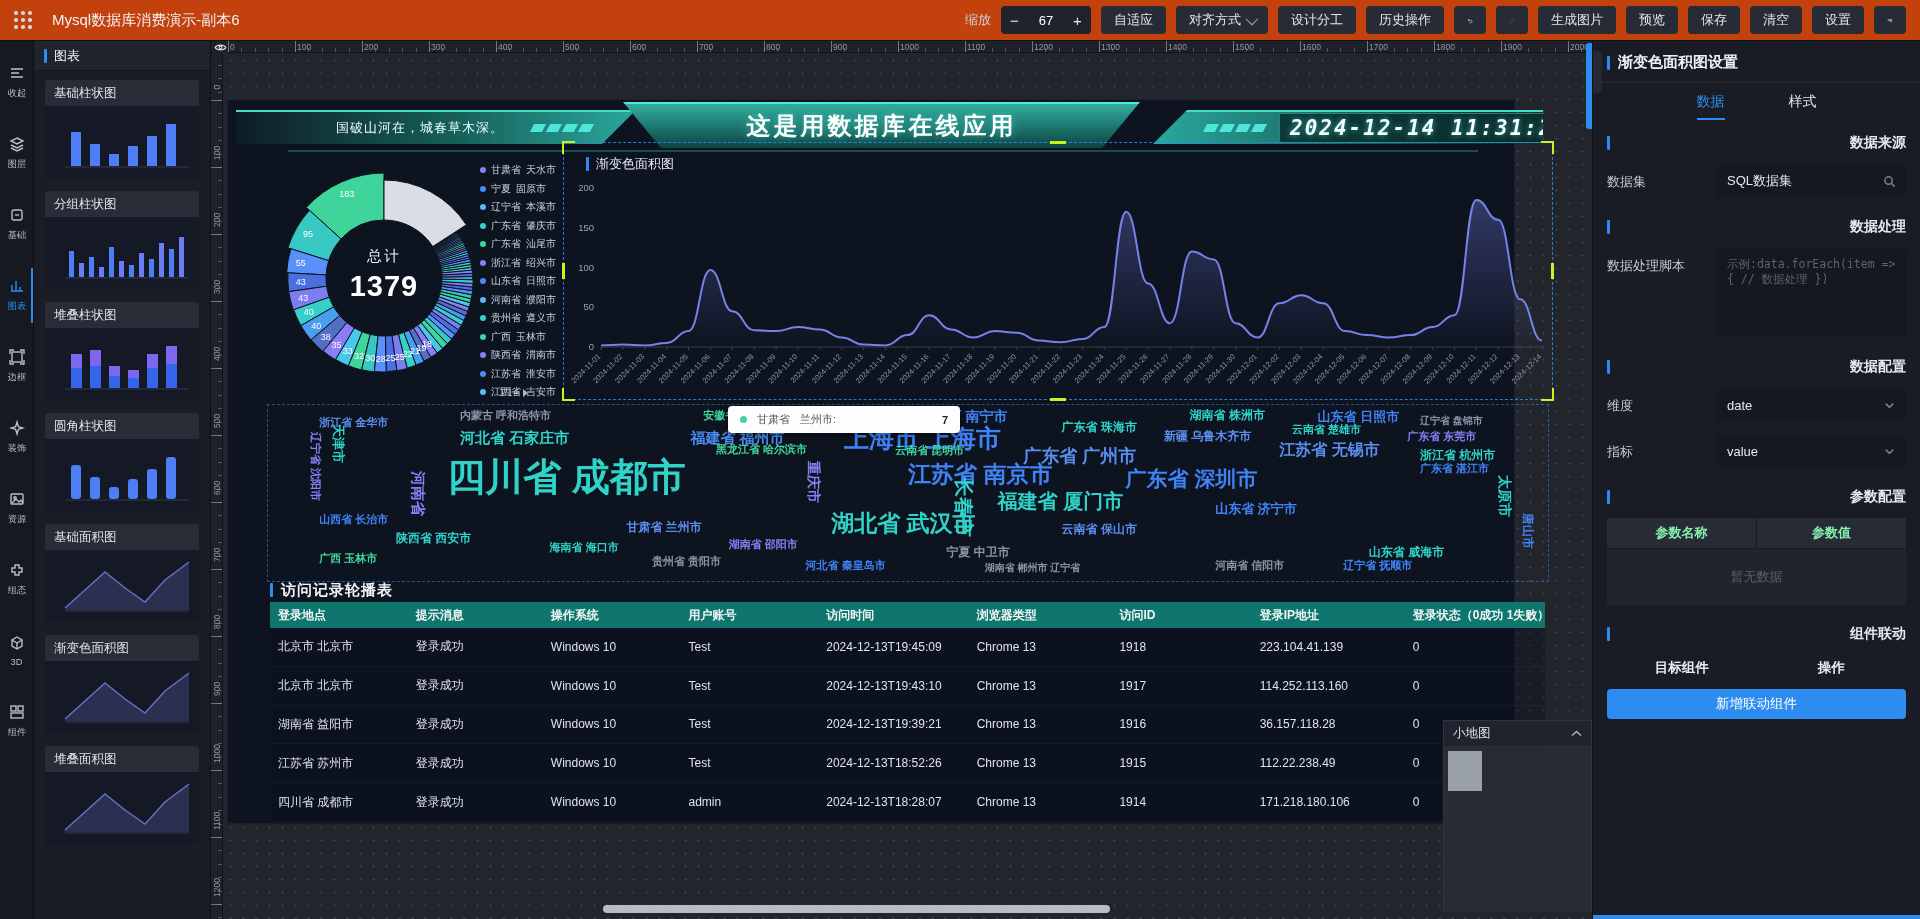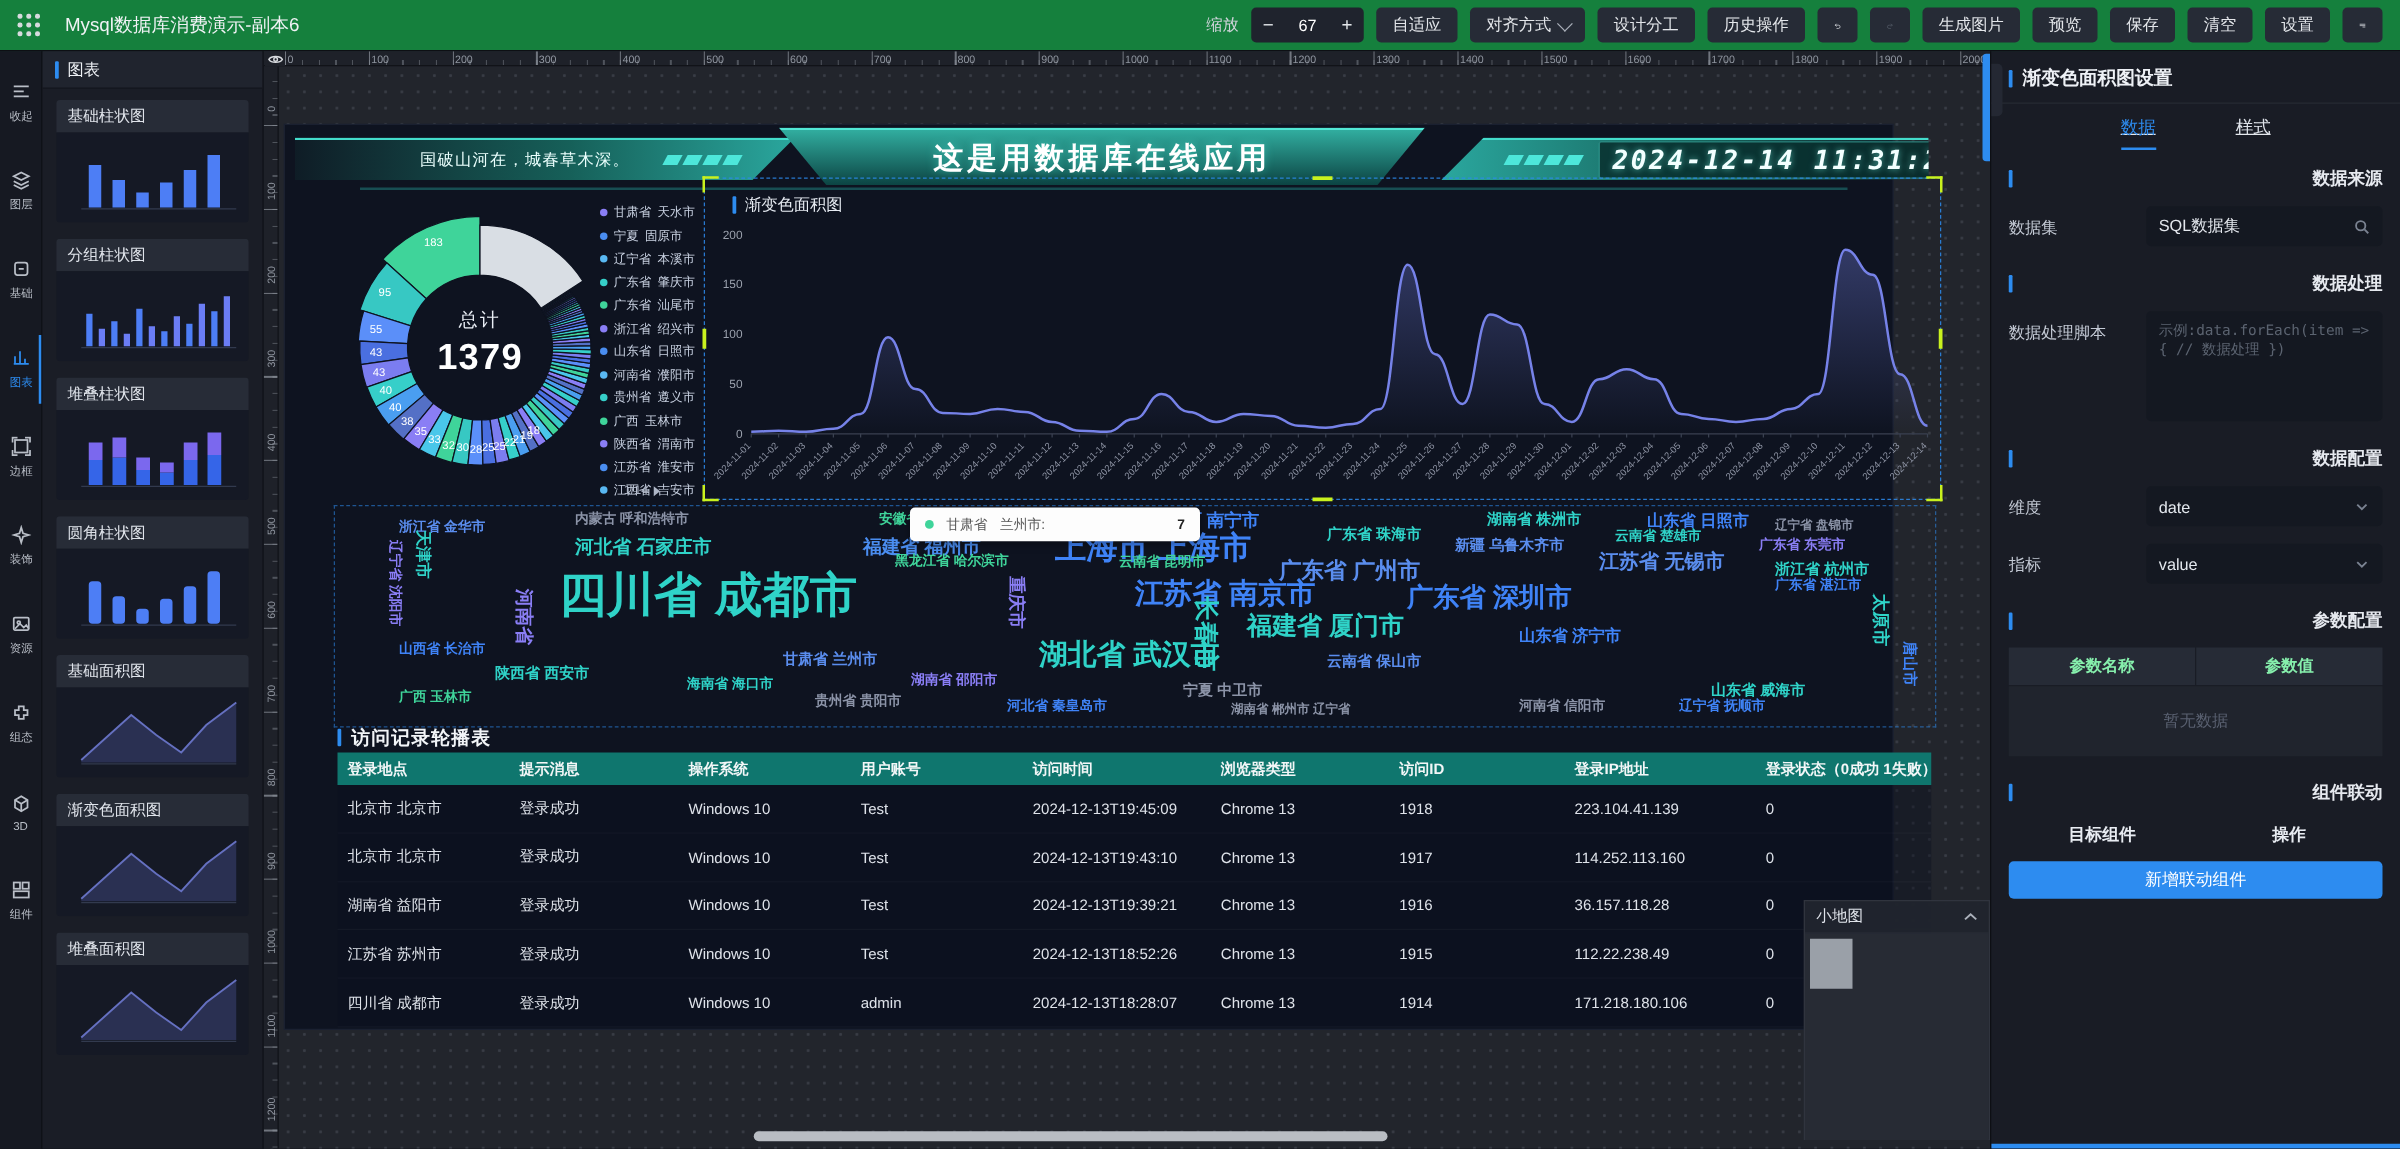--- a/index.html
+++ b/index.html
@@ -1,19 +1,19 @@
 <!DOCTYPE html>
 <html><head>
 <meta charset="utf-8">
 <style>
   * { margin:0; padding:0; box-sizing:border-box; }
   html,body { width:1920px; height:919px; overflow:hidden; background:#14161d;
     font-family:"Liberation Sans","DejaVu Sans",sans-serif; color:#e6e9ee; }
   
-  .topbar { height:41px; background:#15803d; border-bottom:1px solid #0d0f14;
+  .topbar { height:41px; background:#c2410c; border-bottom:1px solid #0d0f14;
     display:flex; align-items:center; padding:0 14px; gap:10px; }
   .apps-grid { width:18px; height:18px; display:grid; grid-template-columns:repeat(3,1fr); gap:3px; margin-right:10px; }
   .apps-grid i { width:3.5px; height:3.5px; border-radius:50%; background:#d7dade; }
   .doc-title { font-size:15px; color:#f0f2f5; margin-right:auto; white-space:nowrap; }
   .tb-label { font-size:13px; color:#cfd3da; }
   .stepper { display:flex; align-items:center; background:#1f232d; border-radius:4px; height:28px; overflow:hidden; }
   .stepper .st-btn { width:27px; height:100%; display:flex; align-items:center; justify-content:center;
     color:#e3e6ea; font-size:15px; cursor:pointer; }
   .stepper .st-val { width:36px; text-align:center; font-size:13px; color:#fff; }
   .tb-btn { height:28px; background:#262b36; border-radius:4px; padding:0 13px; display:flex; align-items:center;
@@ -154,21 +154,21 @@
   .mm-thumb { position:absolute; left:4px; top:4px; width:34px; height:40px; background:#9aa0a8; cursor:grab; }
   .hscroll { position:absolute; left:392px; top:864px; width:507px; height:8px; border-radius:4px;
     background:#b9bdc3; z-index:40; cursor:grab; }
   .panel-tab { position:absolute; right:0; top:2px; width:6px; height:86px; background:#2d8cf0;
     border-radius:3px 0 0 3px; z-index:41; cursor:pointer; }
   
   .inspector { width:328px; background:#191c25; border-left:1px solid #0d0f14; position:relative; font-size:13px;
     overflow:hidden; }
   .insp-title { display:flex; align-items:center; gap:8px; padding:12px 14px 10px; border-bottom:1px solid #262a33; }
   .insp-title span { font-size:15px; font-weight:bold; color:#eef1f6; }
-  .tabs { display:flex; justify-content:center; gap:64px; padding:10px 0 0;text-decoration:underline; }
+  .tabs { display:flex; justify-content:center; gap:64px; padding:10px 0 0; }
   .tab { font-size:14px; color:#dfe3ea; padding-bottom:7px; cursor:pointer; }
   .tab.active { color:#2d8cf0; border-bottom:2px solid #2d8cf0; }
   .sec { display:flex; align-items:center; gap:8px; padding:14px 14px 6px;justify-content:space-between; }
   .sec span { font-size:14px; font-weight:bold; color:#e6e9ef; }
   .insp-row { display:flex; align-items:flex-start; padding:7px 14px; gap:8px; }
   .insp-row .lbl { width:102px; flex:none; color:#c3c9d4; padding-top:8px; }
   .ctrl { flex:1; height:32px; background:#141821; border-radius:4px; display:flex; align-items:center;
     padding:0 10px; color:#e4e8ee; cursor:pointer; }
   .ctrl .cv { flex:1; font-size:13px; }
   .ctrl svg { width:13px; height:13px; stroke:#7a8291; fill:none; stroke-width:1.6; }

